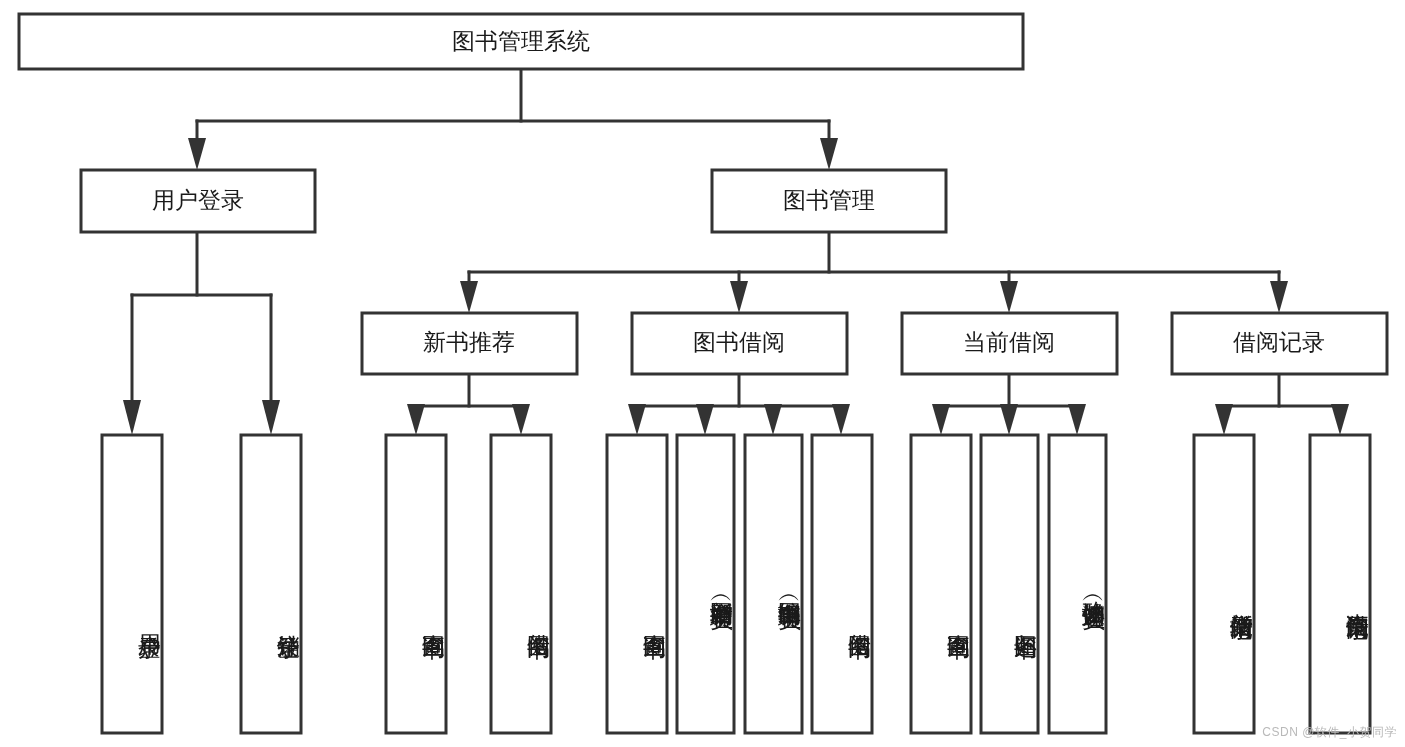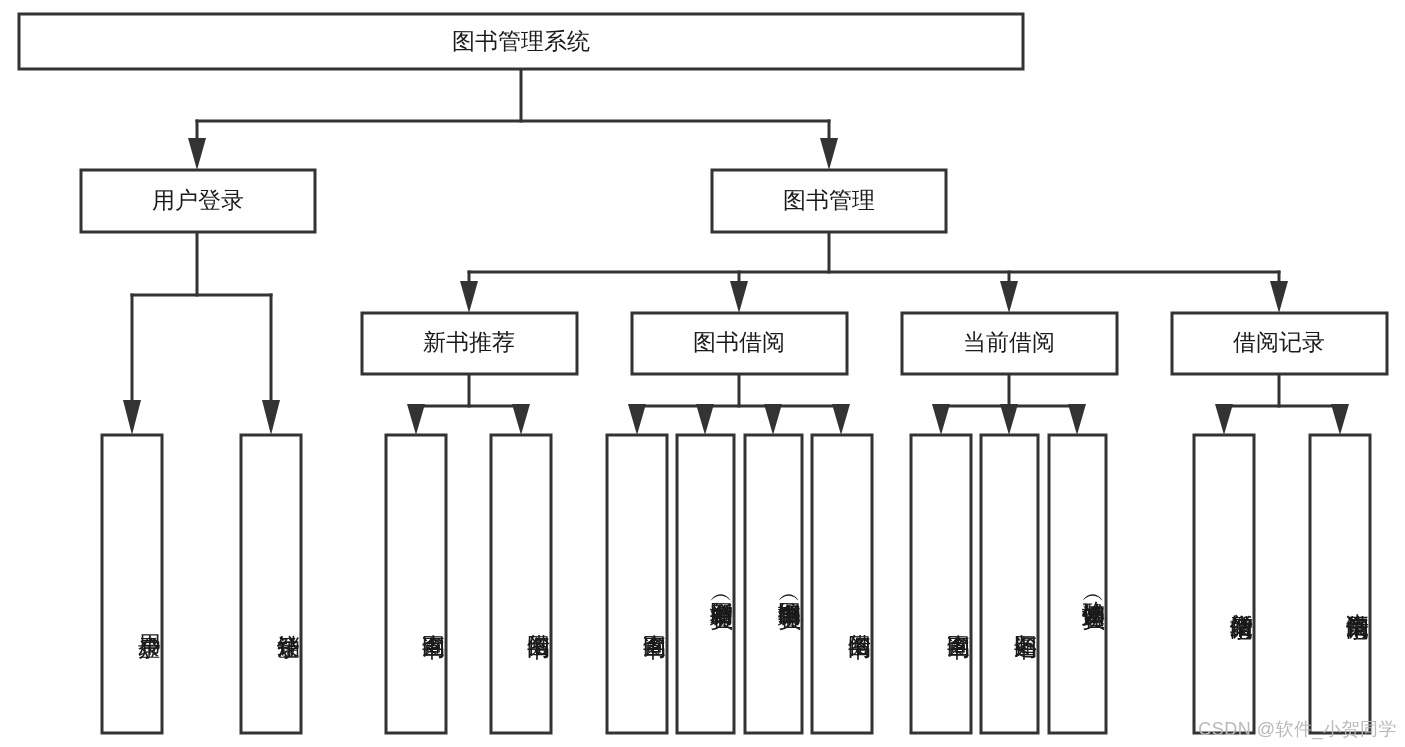--- a/index.html
+++ b/index.html
@@ -59,21 +59,21 @@
     align-items: flex-start;
     justify-content: center;
     white-space: pre-wrap;
     pointer-events: none;
   }
   .watermark {
     position: absolute;
     right: 8px;
     bottom: 6px;
     font-family: "Liberation Sans", "DejaVu Sans", sans-serif;
-    font-size: 18px;
+    font-size: 12px;
     color: #b9b9b9;
     letter-spacing: 0.5px;
     white-space: nowrap;
   }
 </style>
 </head>
 <body>
 
 <div id="diagram-root">
 

